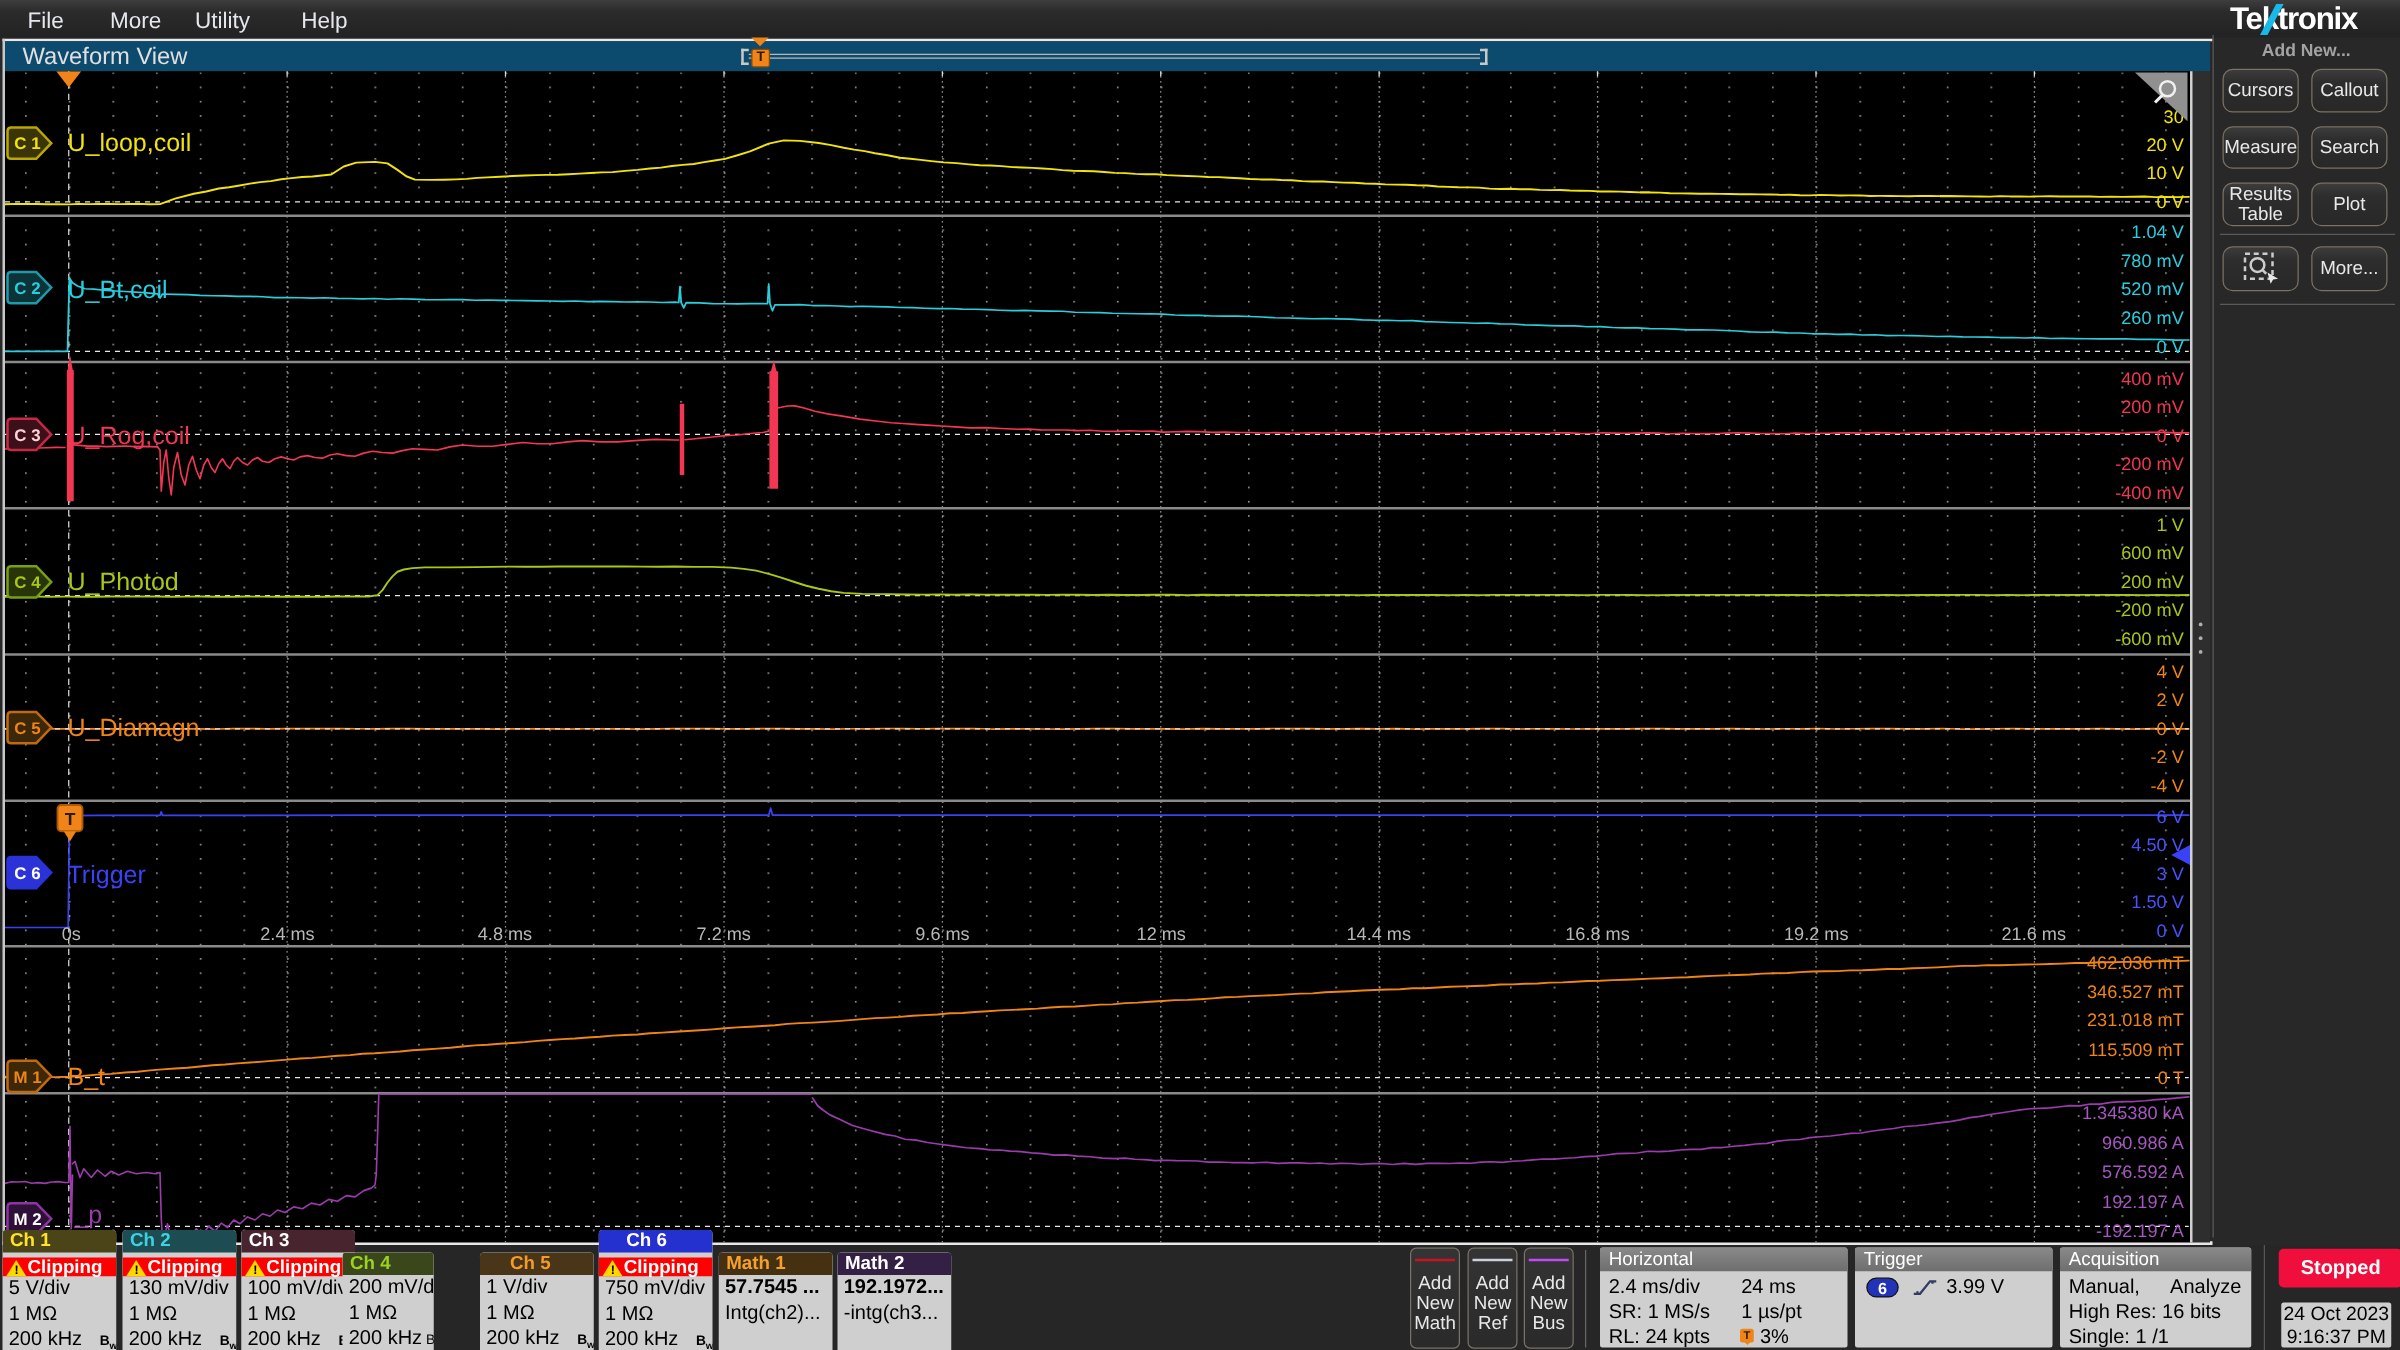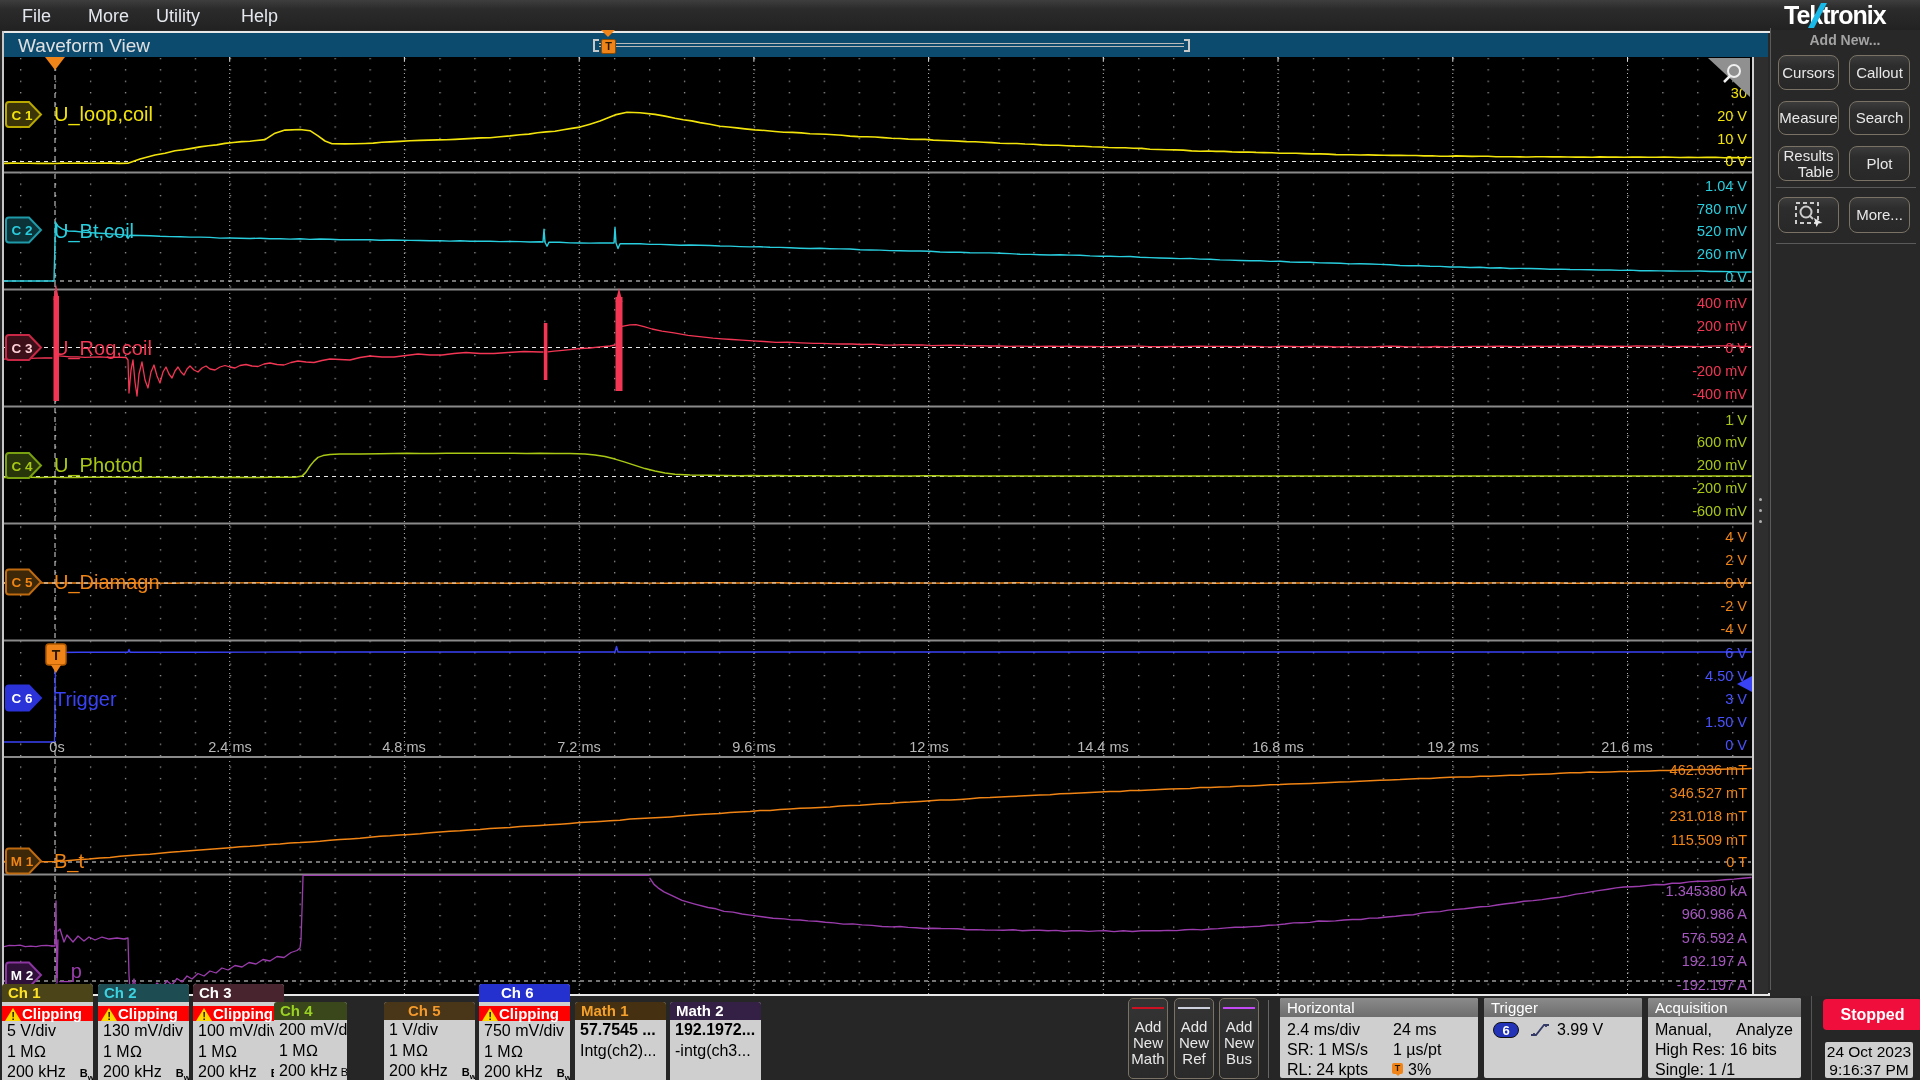--- a/index.html
+++ b/index.html
@@ -177,21 +177,21 @@
     <div class="abs" style="left:5px;top:441px;width:3px;height:3px;border-radius:2px;background:#b0b0b0"></div>
     <div class="abs" style="left:5px;top:452px;width:3px;height:3px;border-radius:2px;background:#b0b0b0"></div>
     <div class="abs" style="left:5px;top:463px;width:3px;height:3px;border-radius:2px;background:#b0b0b0"></div>
   </div>
 <div class="abs" style="left:1770px;top:28px;width:1px;height:962px;background:#5a5a5a"></div>
 <div class="abs" style="left:1770px;top:32px;width:150px;height:16px;text-align:center;font-size:14px;font-weight:bold;color:#a3a3a3">Add New...</div>
 <div style="background:linear-gradient(#3c3c3c,#2d2d2d 30%,#282828);border:1px solid #7a7264;border-radius:8px;color:#e8e8e8;display:flex;align-items:center;justify-content:center;font-size:15px;position:absolute;left:1778px;top:55px;width:61px;height:35px;line-height:16px">Cursors</div>
 <div style="background:linear-gradient(#3c3c3c,#2d2d2d 30%,#282828);border:1px solid #7a7264;border-radius:8px;color:#e8e8e8;display:flex;align-items:center;justify-content:center;font-size:15px;text-align:center;position:absolute;left:1849px;top:55px;width:61px;height:35px;line-height:16px">Callout</div>
 <div style="background:linear-gradient(#3c3c3c,#2d2d2d 30%,#282828);border:1px solid #7a7264;border-radius:8px;color:#e8e8e8;display:flex;align-items:center;justify-content:center;font-size:15px;text-align:center;position:absolute;left:1778px;top:101px;width:61px;height:34px;line-height:16px">Measure</div>
 <div style="background:linear-gradient(#3c3c3c,#2d2d2d 30%,#282828);border:1px solid #7a7264;border-radius:8px;color:#e8e8e8;display:flex;align-items:center;justify-content:center;font-size:15px;text-align:center;position:absolute;left:1849px;top:101px;width:61px;height:34px;line-height:16px">Search</div>
-<div style="background:linear-gradient(#3c3c3c,#2d2d2d 30%,#282828);border:1px solid #7a7264;border-radius:8px;color:#e8e8e8;display:flex;align-items:center;justify-content:center;font-size:15px;text-align:right;position:absolute;left:1778px;top:146px;width:61px;height:35px;line-height:16px">Results<br>Table</div>
+<div style="background:linear-gradient(#3c3c3c,#2d2d2d 30%,#282828);border:1px solid #7a7264;border-radius:8px;color:#e8e8e8;display:flex;align-items:center;justify-content:center;font-size:15px;text-align:center;position:absolute;left:1778px;top:146px;width:61px;height:35px;line-height:16px">Results<br>Table</div>
 <div style="background:linear-gradient(#3c3c3c,#2d2d2d 30%,#282828);border:1px solid #7a7264;border-radius:8px;color:#e8e8e8;display:flex;align-items:center;justify-content:center;font-size:15px;text-align:center;position:absolute;left:1849px;top:146px;width:61px;height:35px;line-height:16px">Plot</div>
 <div class="abs" style="left:1776px;top:187px;width:140px;height:1px;background:#5a5a5a"></div>
 <div style="background:linear-gradient(#3c3c3c,#2d2d2d 30%,#282828);border:1px solid #7a7264;border-radius:8px;color:#e8e8e8;display:flex;align-items:center;justify-content:center;font-size:15px;text-align:center;position:absolute;left:1778px;top:197px;width:61px;height:36px">
     <svg width="32" height="28">
       <rect x="3" y="2" width="22" height="20" fill="none" stroke="#cccccc" stroke-width="2" stroke-dasharray="4 3"></rect>
       <circle cx="13" cy="11" r="5.5" fill="none" stroke="#cccccc" stroke-width="2"></circle>
       <line x1="16.5" y1="14.5" x2="20" y2="18" stroke="#cccccc" stroke-width="2"></line>
       <path d="M 21,17 l 2.5,9 2,-3.5 4,-0.5 z" fill="#e8e8e8"></path>
     </svg>
   </div>

